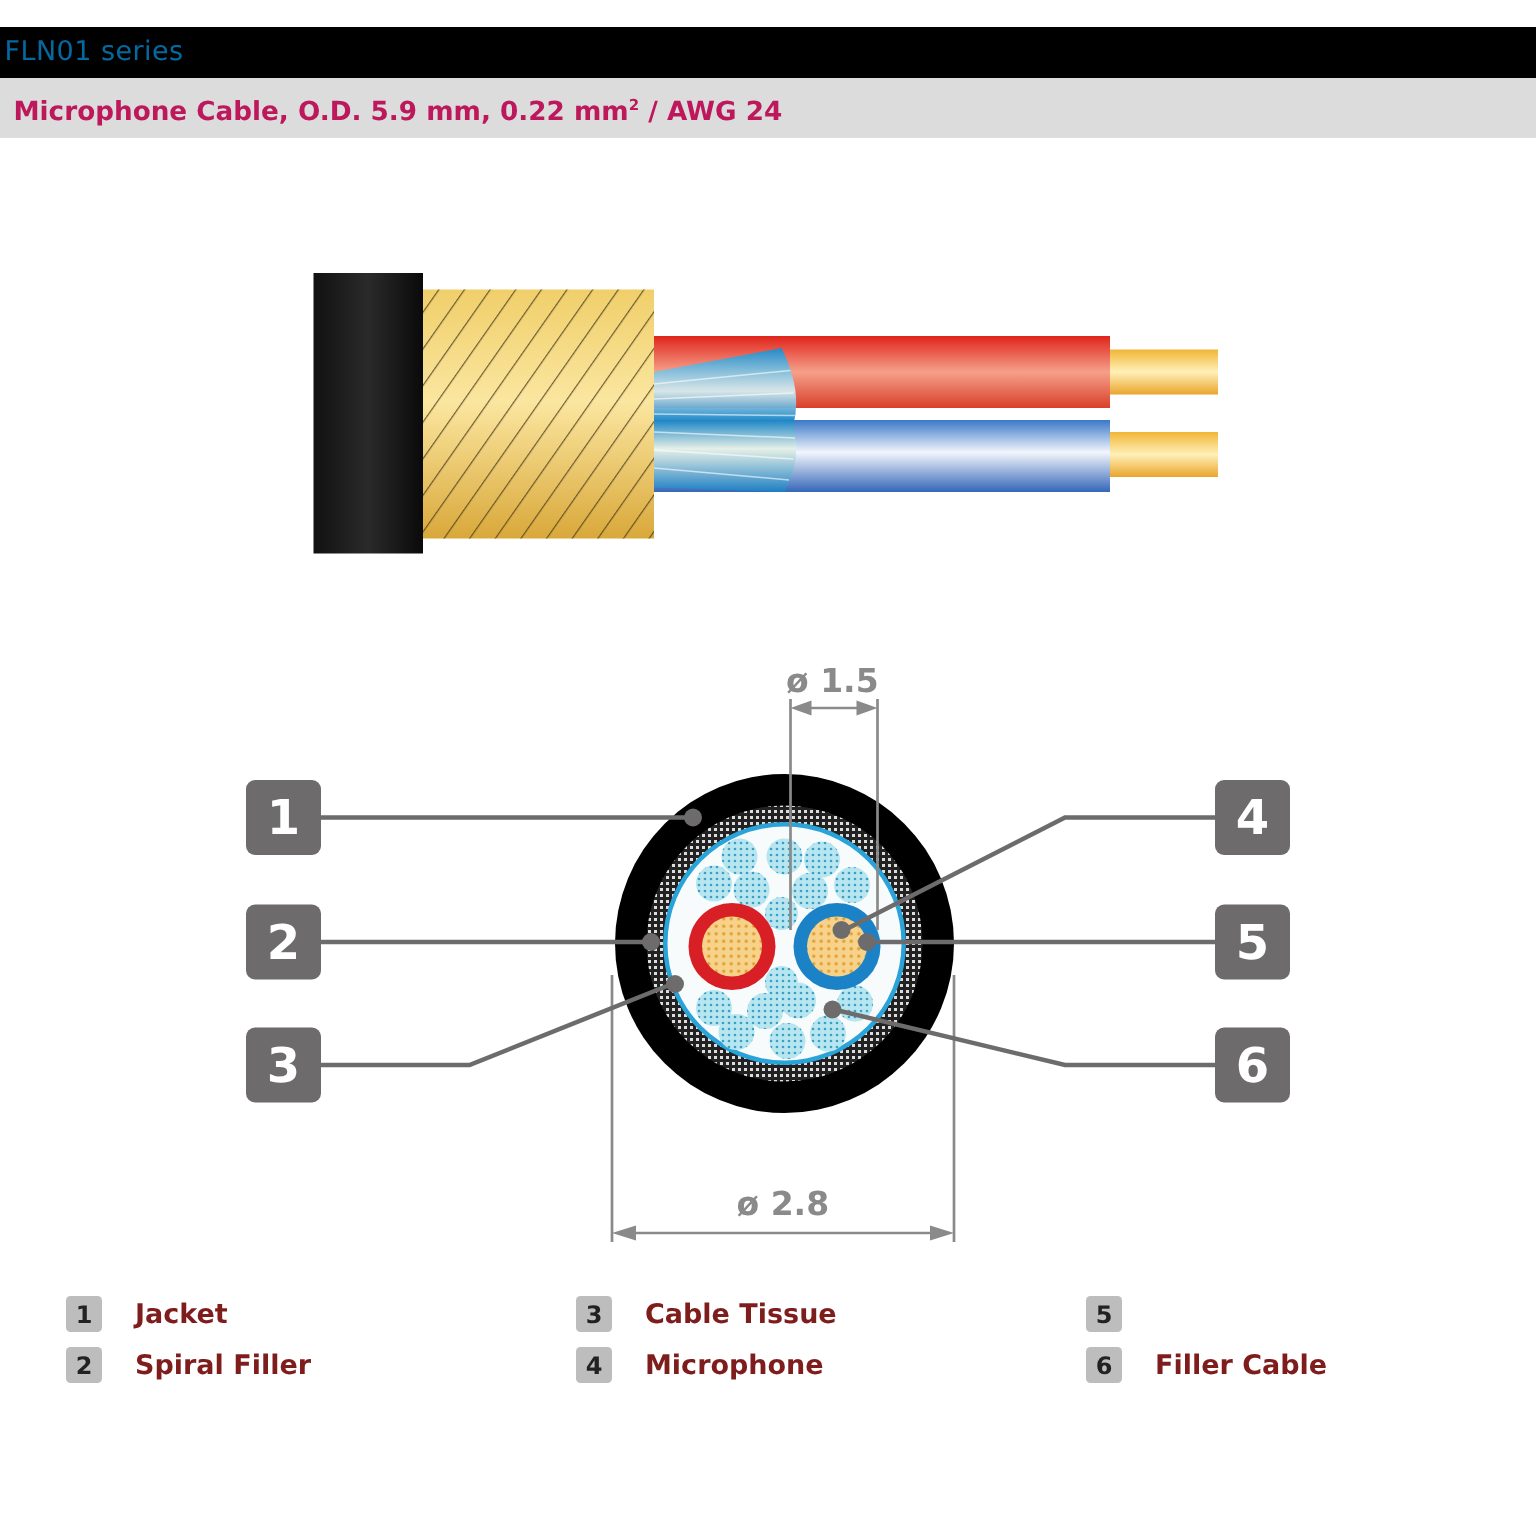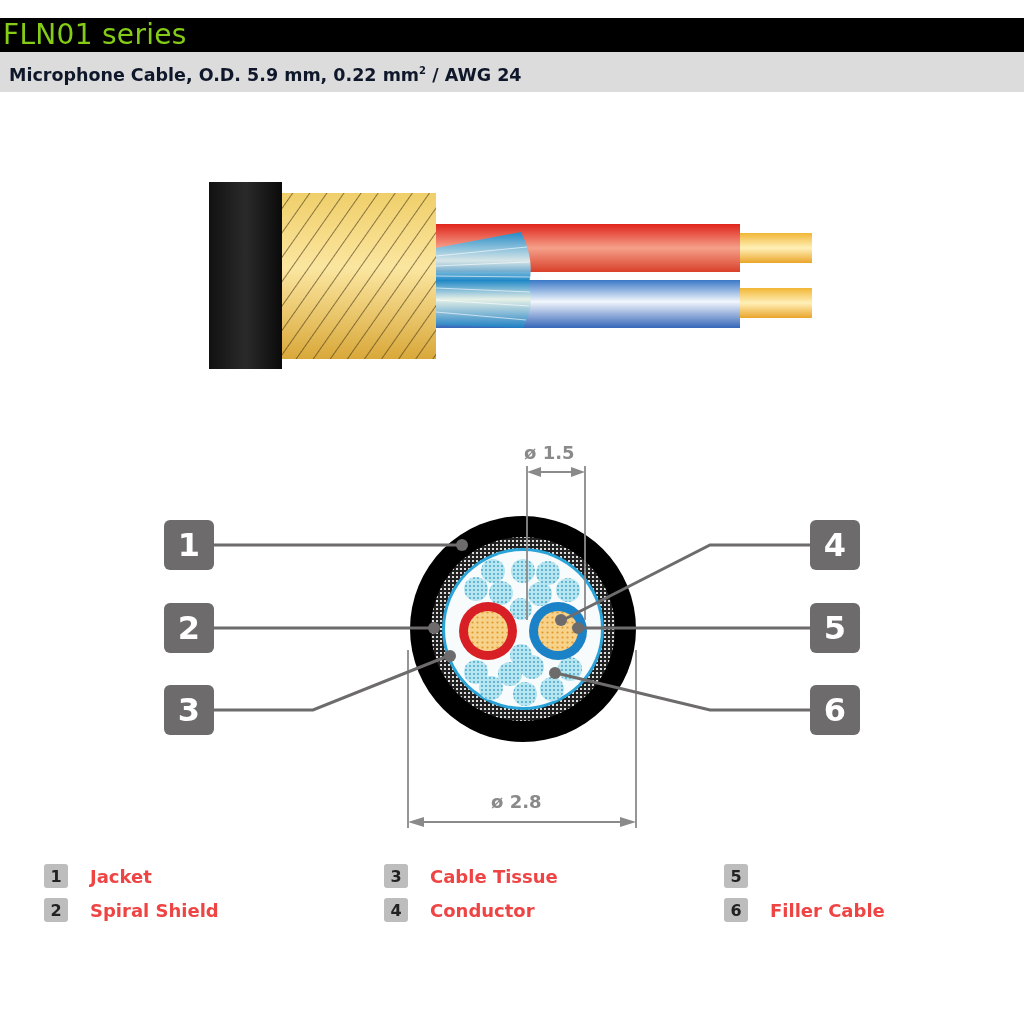--- a/index.html
+++ b/index.html
@@ -1,28 +1,28 @@
 <!DOCTYPE html>
 <html><head>
 <meta charset="utf-8">
 <style>
   html, body { margin:0; padding:0; background:#fff; }
   body { width:1024px; height:1024px; position:relative; overflow:hidden; font-family:"DejaVu Sans", sans-serif; }
   .title-bar { position:absolute; left:0; top:18px; width:1024px; height:34px; background:#000; }
-  .title-bar span { position:absolute; left:3px; top:1px; color:#84cc16; font-size:28px; line-height:32px; font-family:"DejaVu Sans", sans-serif; letter-spacing:0.3px;text-align:right; }
+  .title-bar span { position:absolute; left:3px; top:1px; color:#0369a1; font-size:18px; line-height:32px; font-family:"DejaVu Sans", sans-serif; letter-spacing:0.3px;text-align:right; }
   .sub-bar { position:absolute; left:0; top:52px; width:1024px; height:40px; background:#dcdcdc; }
-  .sub-bar span { position:absolute; left:9px; top:8px; color:#0f172a; font-size:17.5px; font-weight:bold; line-height:22px; font-family:"DejaVu Sans", sans-serif; }
+  .sub-bar span { position:absolute; left:9px; top:8px; color:#be185d; font-size:17.5px; font-weight:bold; line-height:22px; font-family:"DejaVu Sans", sans-serif; }
   .sub-bar sup { font-size:10px; vertical-align:7px; }
   svg { position:absolute; left:0; top:0; }
   .legend { position:absolute; top:864px; left:0; width:1024px; height:70px; }
   .leg-item { position:absolute; height:24px; display:flex; align-items:center; }
   .leg-num { width:24px; height:24px; background:#bdbdbd; border-radius:3px; color:#222; font-weight:bold; font-size:16px; display:flex; align-items:center; justify-content:center; font-family:"DejaVu Sans", sans-serif; }
-  .leg-label { margin-left:22px; font-size:18px; font-weight:bold; color:#ef4444; font-family:"DejaVu Sans", sans-serif; white-space:nowrap; }
+  .leg-label { margin-left:22px; font-size:18px; font-weight:bold; color:#7f1d1d; font-family:"DejaVu Sans", sans-serif; white-space:nowrap; }
   .callout { position:absolute; width:50px; height:50px; background:#6d6b6b; border-radius:6px; color:#fff; font-size:32px; font-weight:bold; display:flex; align-items:center; justify-content:center; font-family:"DejaVu Sans", sans-serif; }
-  .dim-label { position:absolute; color:#8a8a8a; font-weight:bold; font-size:18px; font-family:"DejaVu Sans", sans-serif; }
+  .dim-label { position:absolute; color:#8a8a8a; font-weight:bold; font-size:22px; font-family:"DejaVu Sans", sans-serif; }
 </style>
 </head>
 <body>
 
 <div class="title-bar">
   <span>FLN01 series</span>
 </div>
 <div class="sub-bar">
   <span><span style="position:static">Microphone Cable, O.D. 5.9 mm, 0.22 mm</span><sup>2</sup><span style="position:static"> / AWG 24</span></span>
 </div>
@@ -165,29 +165,29 @@
 <div class="callout" style="left:810px; top:603px;">5</div>
 <div class="callout" style="left:810px; top:685px;">6</div>
 
 <div class="legend">
   <div class="leg-item" style="left:44px; top:0px;">
     <div class="leg-num">1</div>
     <div class="leg-label">Jacket</div>
   </div>
   <div class="leg-item" style="left:44px; top:34px;">
     <div class="leg-num">2</div>
-    <div class="leg-label">Spiral Shield</div>
+    <div class="leg-label">Spiral Filler</div>
   </div>
   <div class="leg-item" style="left:384px; top:0px;">
     <div class="leg-num">3</div>
     <div class="leg-label">Cable Tissue</div>
   </div>
   <div class="leg-item" style="left:384px; top:34px;">
     <div class="leg-num">4</div>
-    <div class="leg-label">Conductor</div>
+    <div class="leg-label">Microphone</div>
   </div>
   <div class="leg-item" style="left:724px; top:0px;">
     <div class="leg-num">5</div>
   </div>
   <div class="leg-item" style="left:724px; top:34px;">
     <div class="leg-num">6</div>
     <div class="leg-label">Filler Cable</div>
   </div>
 </div>
 

